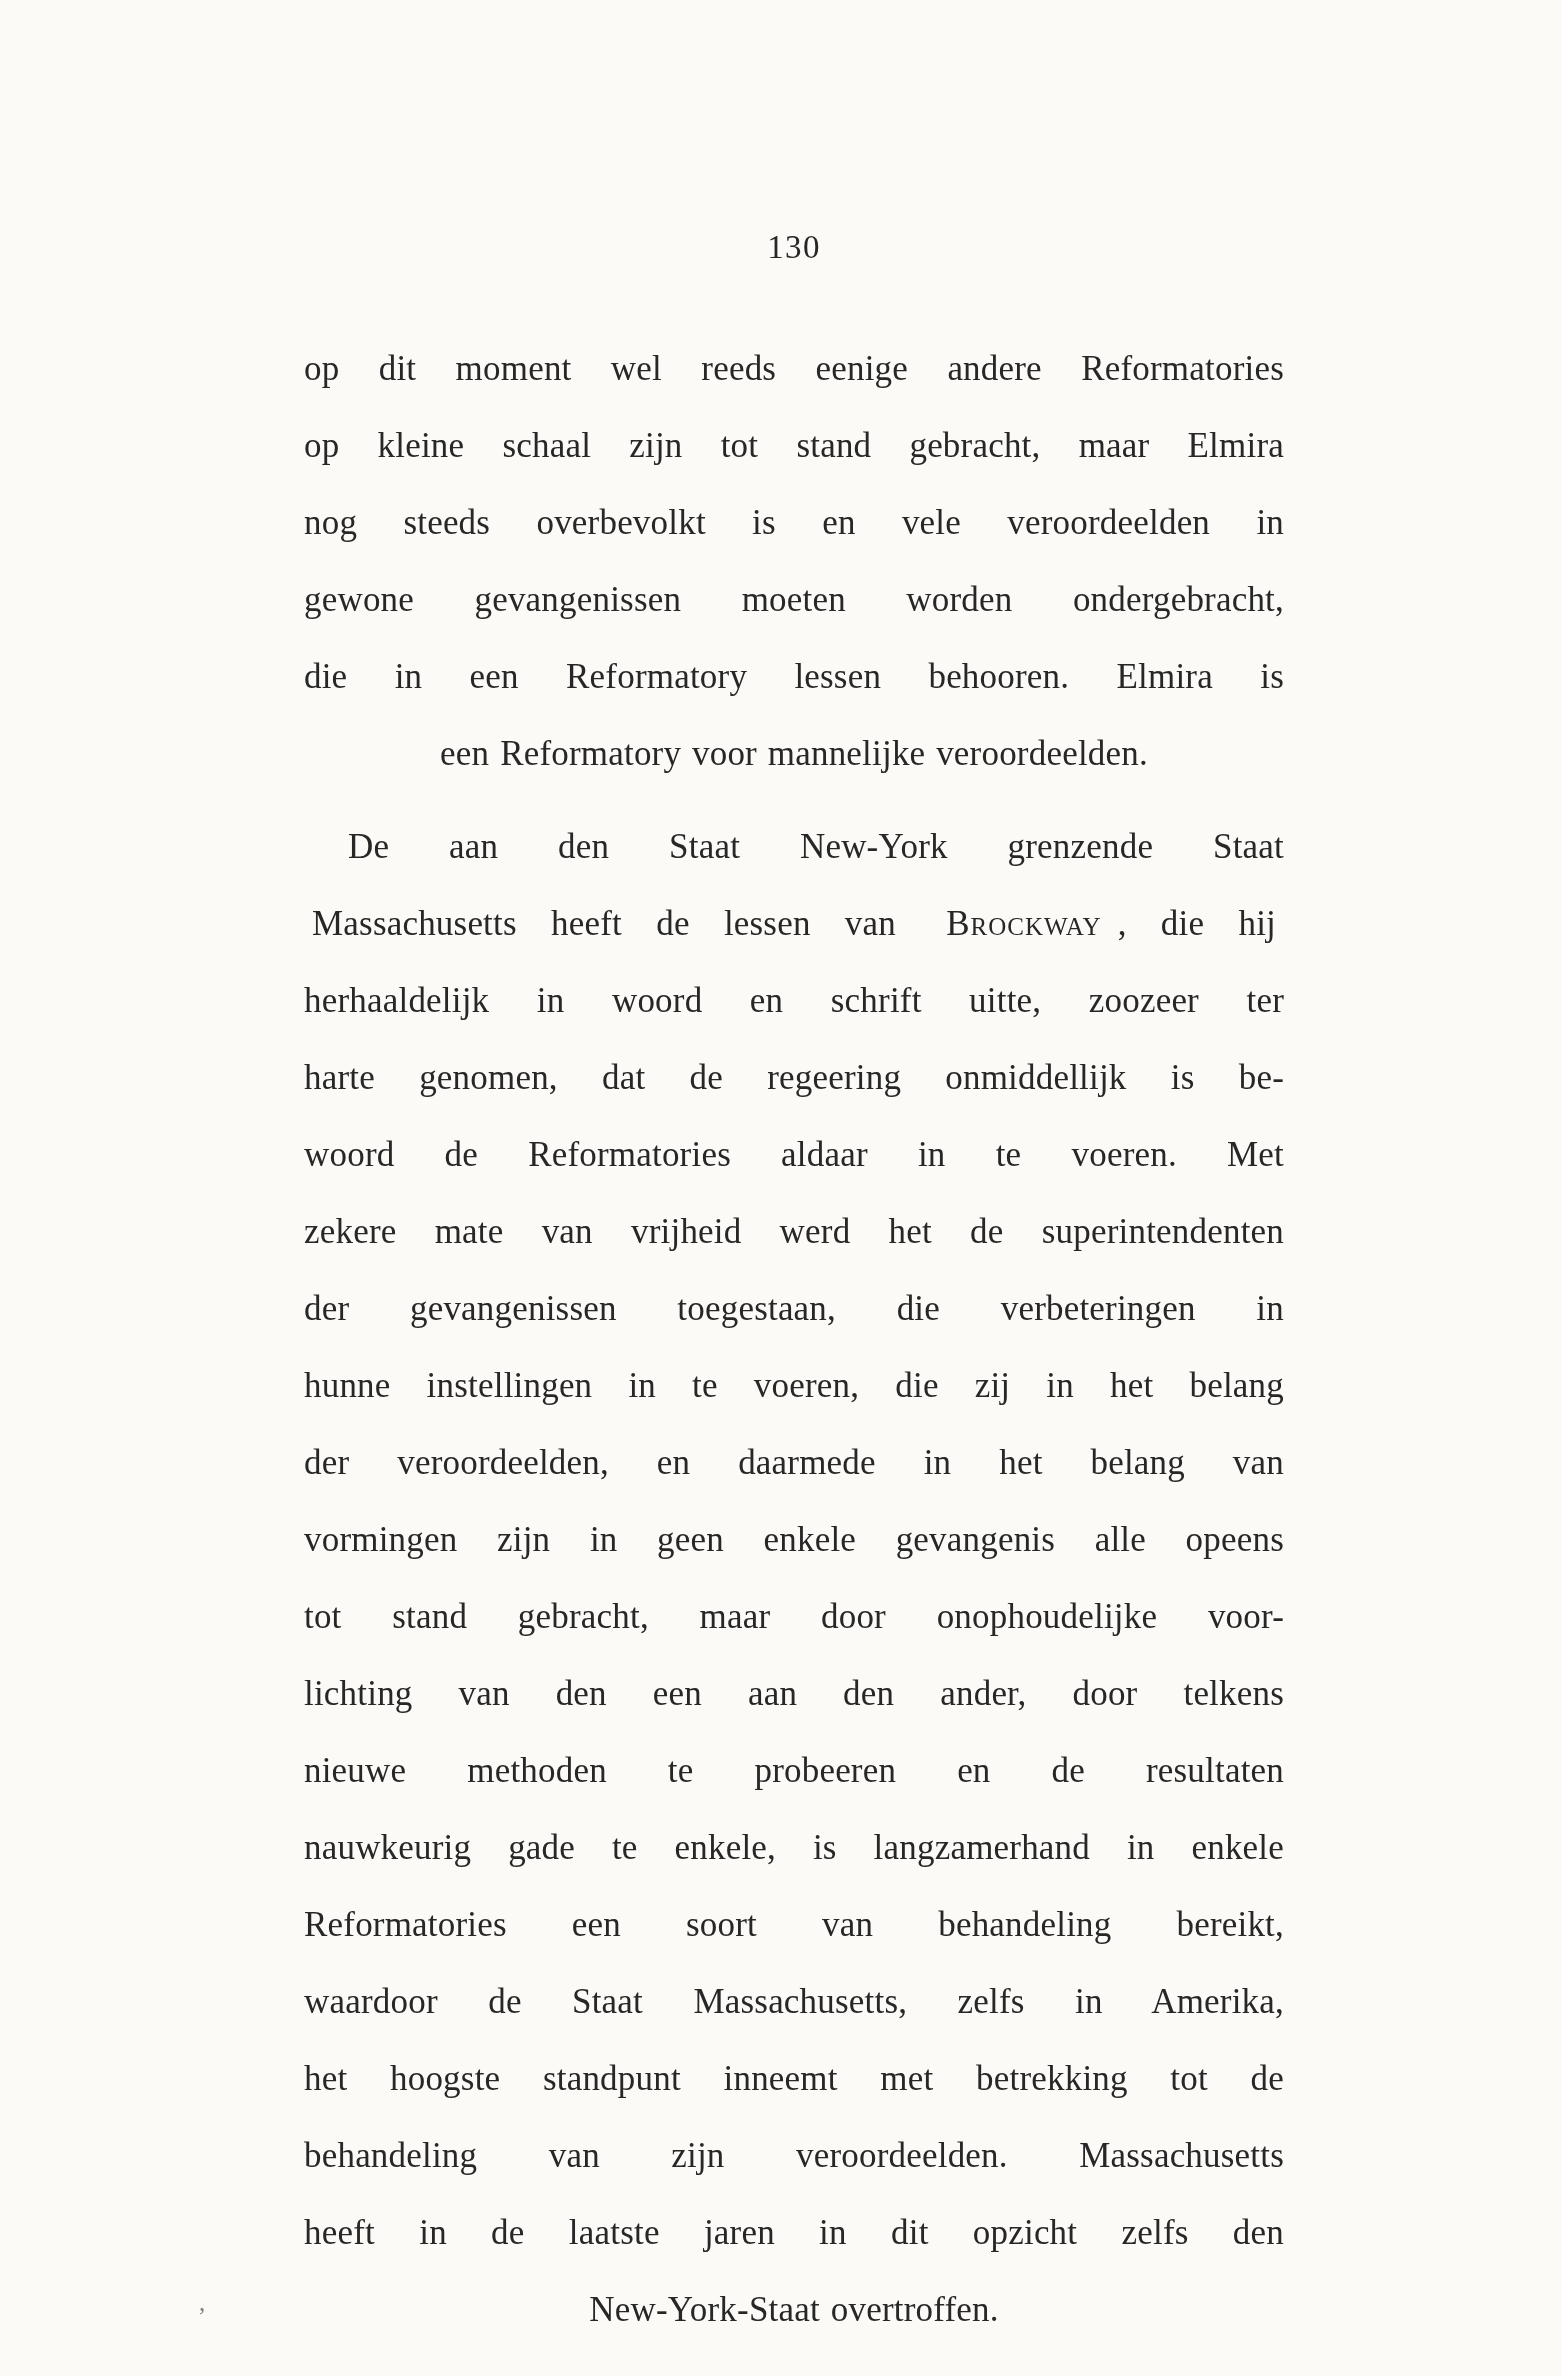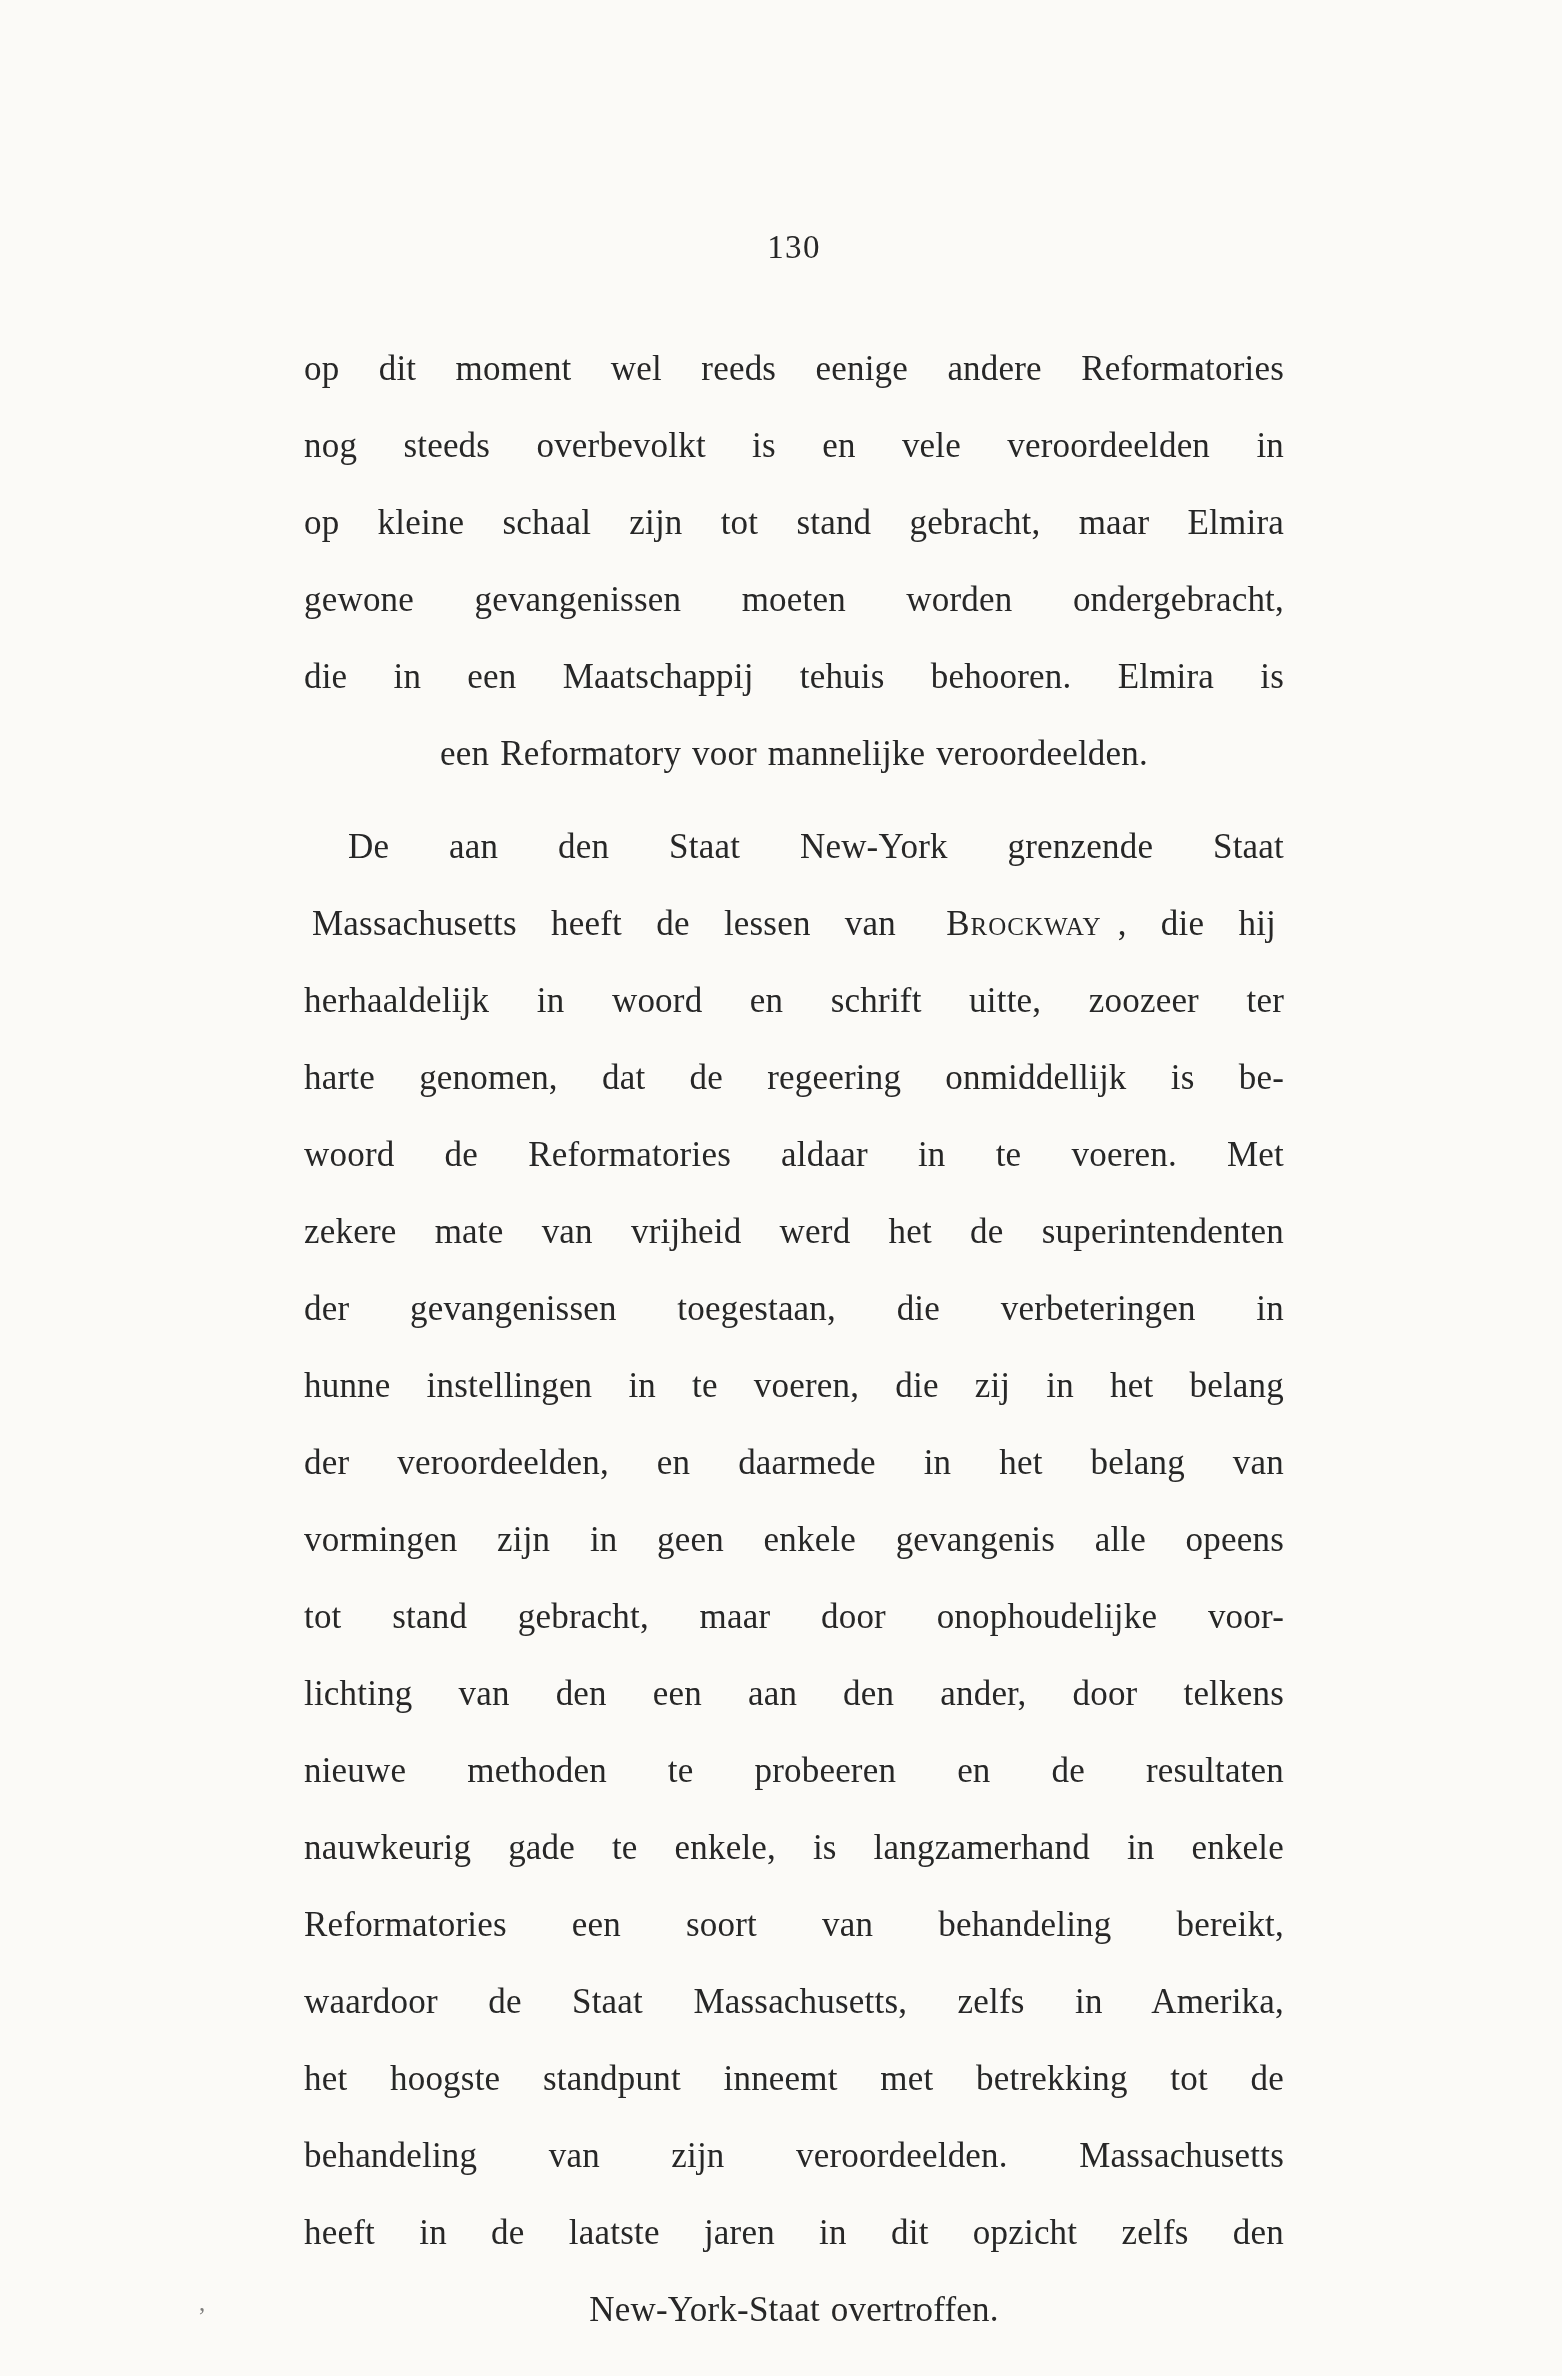--- a/index.html
+++ b/index.html
@@ -75,24 +75,24 @@
 </style>
 </head>
 <body>
 
 <div class="page">
   <div class="page-number">130</div>
 
   <div class="text-block">
       <div class="paragraph">
         <div class="line justify">op dit moment wel reeds eenige andere Reformatories</div>
+        <div class="line justify">op kleine schaal zijn tot stand gebracht, maar Elmira</div>
         <div class="line justify">nog steeds overbevolkt is en vele veroordeelden in</div>
-        <div class="line justify">op kleine schaal zijn tot stand gebracht, maar Elmira</div>
         <div class="line justify">gewone gevangenissen moeten worden ondergebracht,</div>
-        <div class="line justify">die in een Maatschappij tehuis behooren. Elmira is</div>
+        <div class="line justify">die in een Reformatory lessen behooren. Elmira is</div>
         <div class="line">een Reformatory voor mannelijke veroordeelden.</div>
       </div>
       <div class="paragraph">
         <div class="line justify indent">De aan den Staat New-York grenzende Staat</div>
         <div class="line justify"><span class="">Massachusetts heeft de lessen van </span><span class="smallcaps">Brockway</span><span class="">, die hij</span></div>
         <div class="line justify">herhaaldelijk in woord en schrift uitte, zoozeer ter</div>
         <div class="line justify">harte genomen, dat de regeering onmiddellijk is be-</div>
         <div class="line justify">woord de Reformatories aldaar in te voeren. Met</div>
         <div class="line justify">zekere mate van vrijheid werd het de superintendenten</div>
         <div class="line justify">der gevangenissen toegestaan, die verbeteringen in</div>

